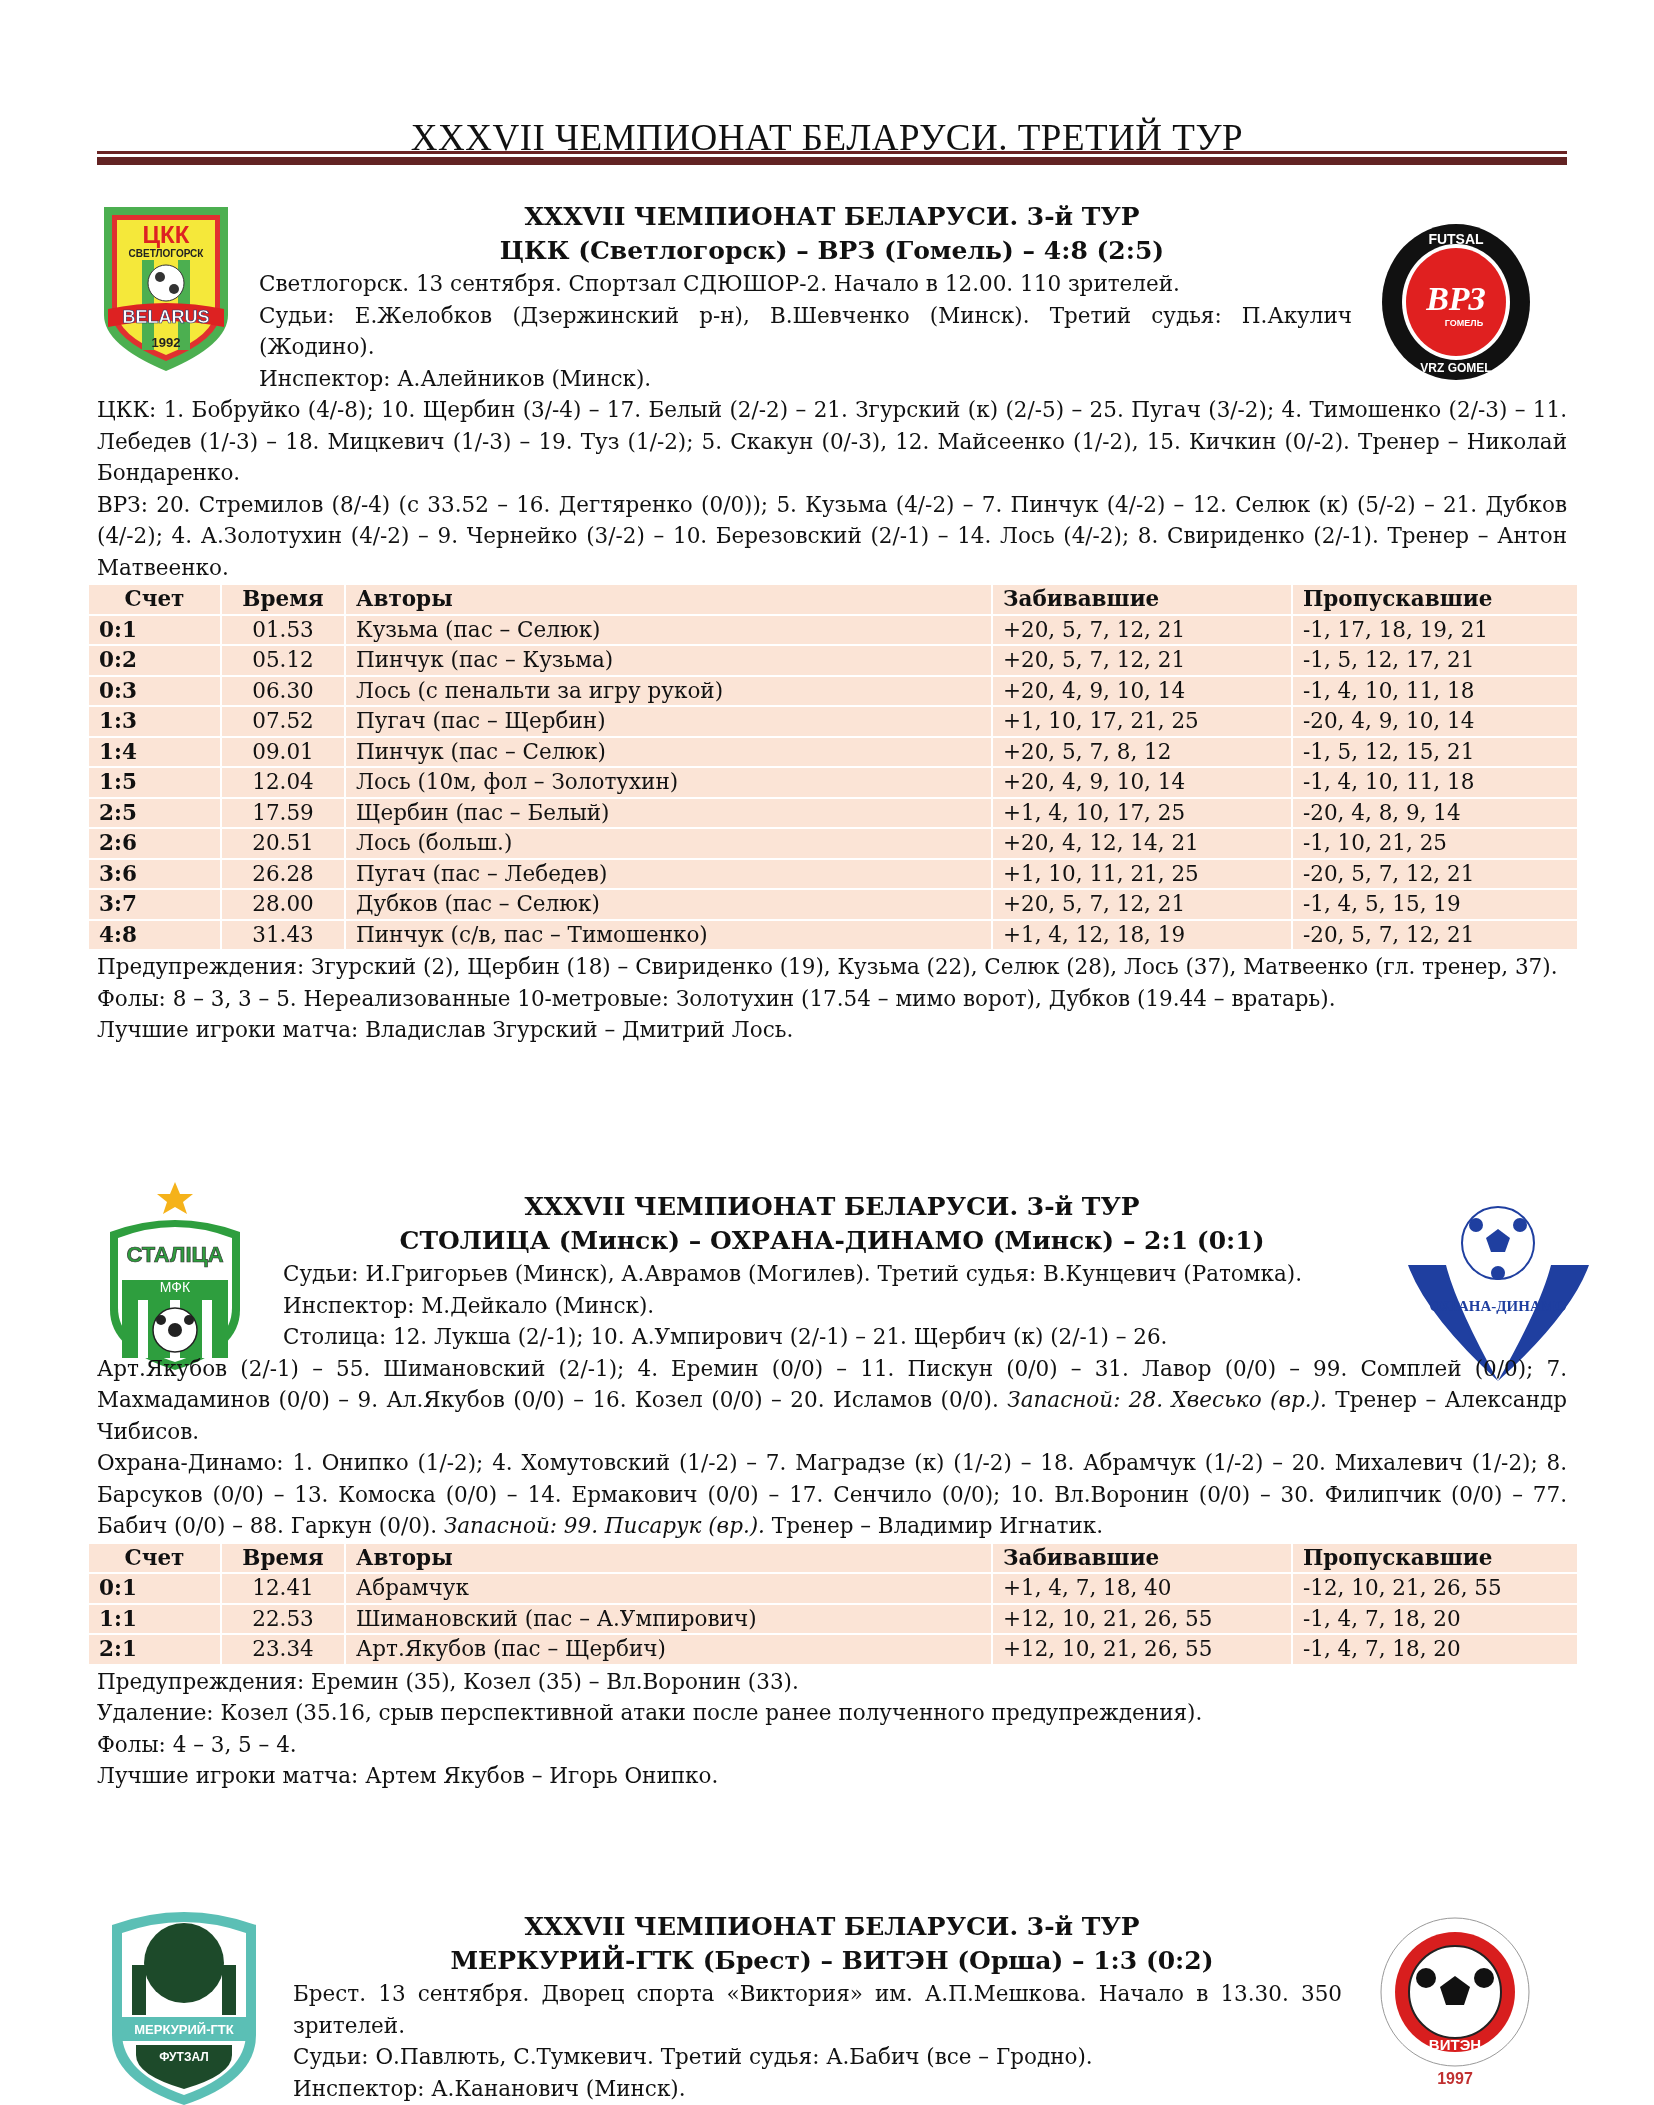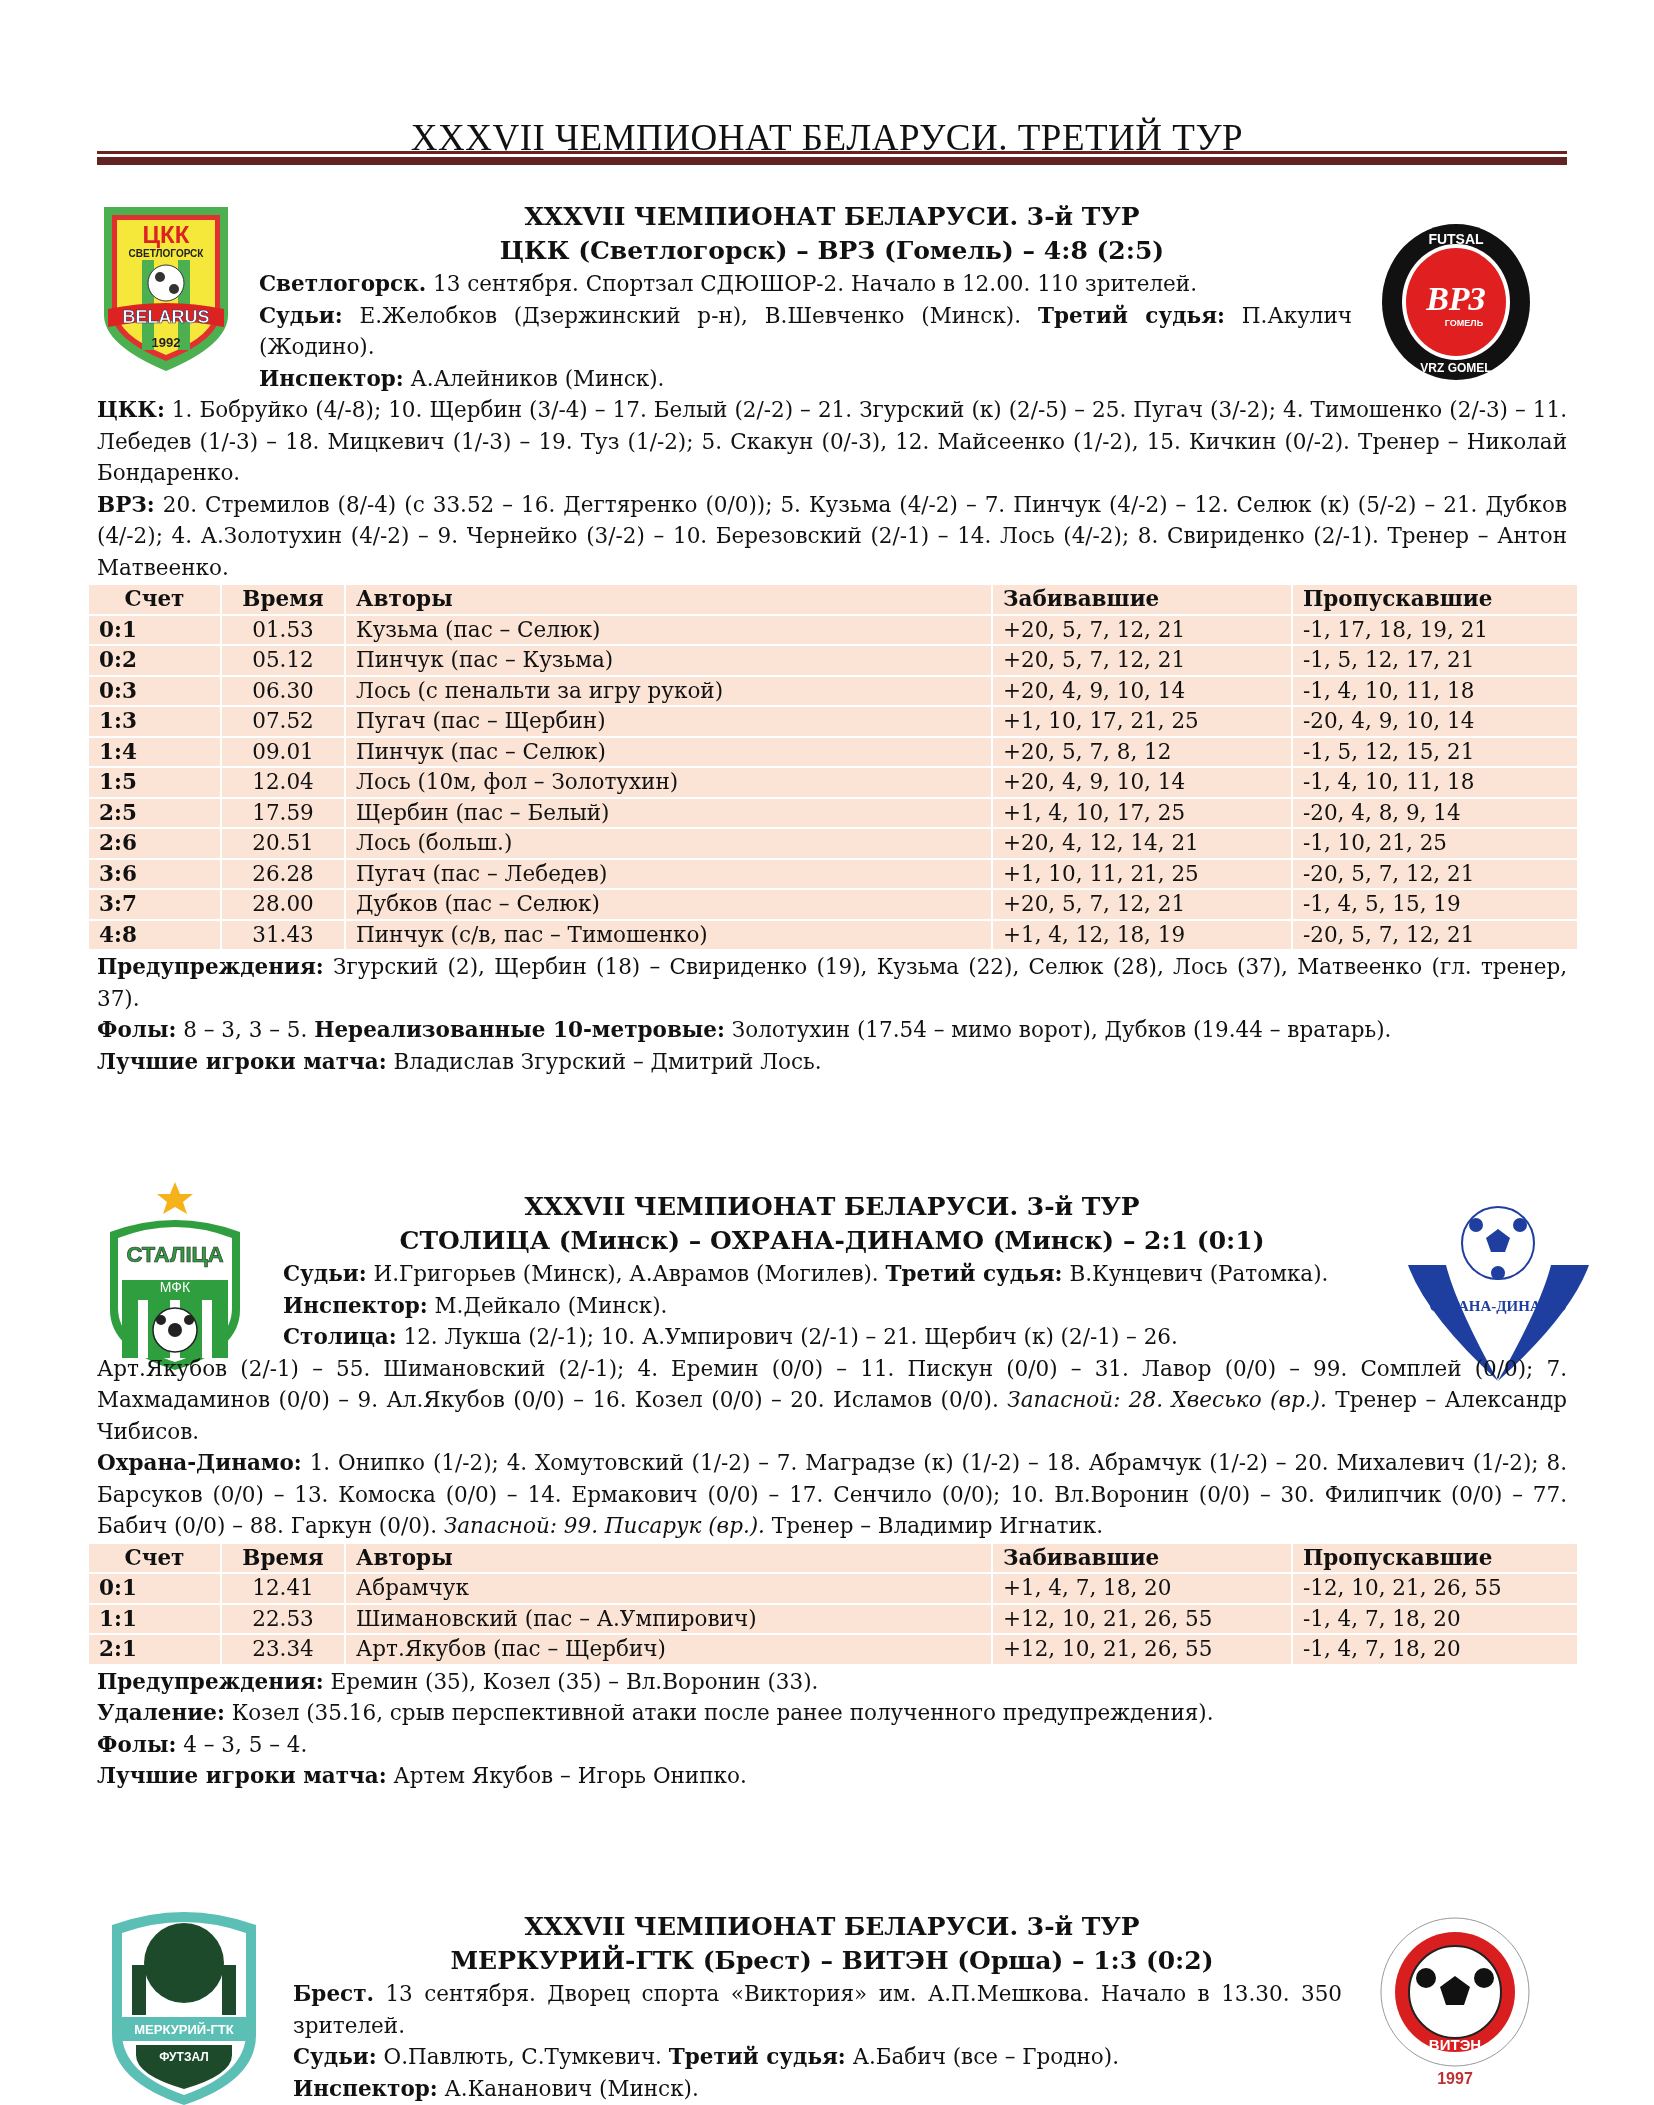--- a/index.html
+++ b/index.html
@@ -6,21 +6,21 @@
   body { width:1654px; height:2105px; position:relative; overflow:hidden;
          font-family:"DejaVu Serif","Liberation Serif",serif; color:#111; }
   .page-title { position:absolute; left:0; width:1654px; top:116px; text-align:center;
          font-size:37px; letter-spacing:0.5px; font-family:"Liberation Serif",serif; }
   .rule-thin { position:absolute; left:97px; width:1470px; top:151px; height:3px; background:#6b2424; }
   .rule-thick { position:absolute; left:97px; width:1470px; top:157px; height:8px; background:#632323; }
   .match { position:absolute; left:97px; width:1470px; }
   .logo { position:absolute; }
   .m-head { text-align:center; font-weight:bold; font-size:25px; line-height:34px; }
   .para { font-size:21.5px; line-height:31.5px; text-align:justify; }
-  .para b { font-weight:bold; }
+  .para b { font-weight:normal; }
   .para i { font-style:italic; }
   .indented { padding-left:162px; padding-right:215px; }
   table.goals { border-collapse:collapse; width:1492px; margin-left:-10px; font-size:21.5px; }
   table.goals td { background:#fbe4d6; border:2px solid #ffffff; height:28.5px; padding:0 10px; line-height:28px; white-space:nowrap; }
   table.goals tr.hdr td { font-weight:bold; }
   td.c-score { width:111px; font-weight:bold; }
   td.c-time { width:102px; text-align:center; }
   td.c-auth { width:625px;margin-top:39px; }
   td.c-for { width:278px; }
   td.c-ag { }
@@ -211,21 +211,21 @@
       <td class="c-score">Счет</td>
       <td class="c-time">Время</td>
       <td class="c-auth">Авторы</td>
       <td class="c-for">Забивавшие</td>
       <td class="c-ag">Пропускавшие</td>
     </tr>
     <tr>
           <td class="c-score">0:1</td>
           <td class="c-time">12.41</td>
           <td class="c-auth">Абрамчук</td>
-          <td class="c-for">+1, 4, 7, 18, 20</td>
+          <td class="c-for">+1, 4, 7, 18, 40</td>
           <td class="c-ag">-12, 10, 21, 26, 55</td>
         </tr>
     <tr>
           <td class="c-score">1:1</td>
           <td class="c-time">22.53</td>
           <td class="c-auth">Шимановский (пас – А.Умпирович)</td>
           <td class="c-for">+12, 10, 21, 26, 55</td>
           <td class="c-ag">-1, 4, 7, 18, 20</td>
         </tr>
     <tr>

